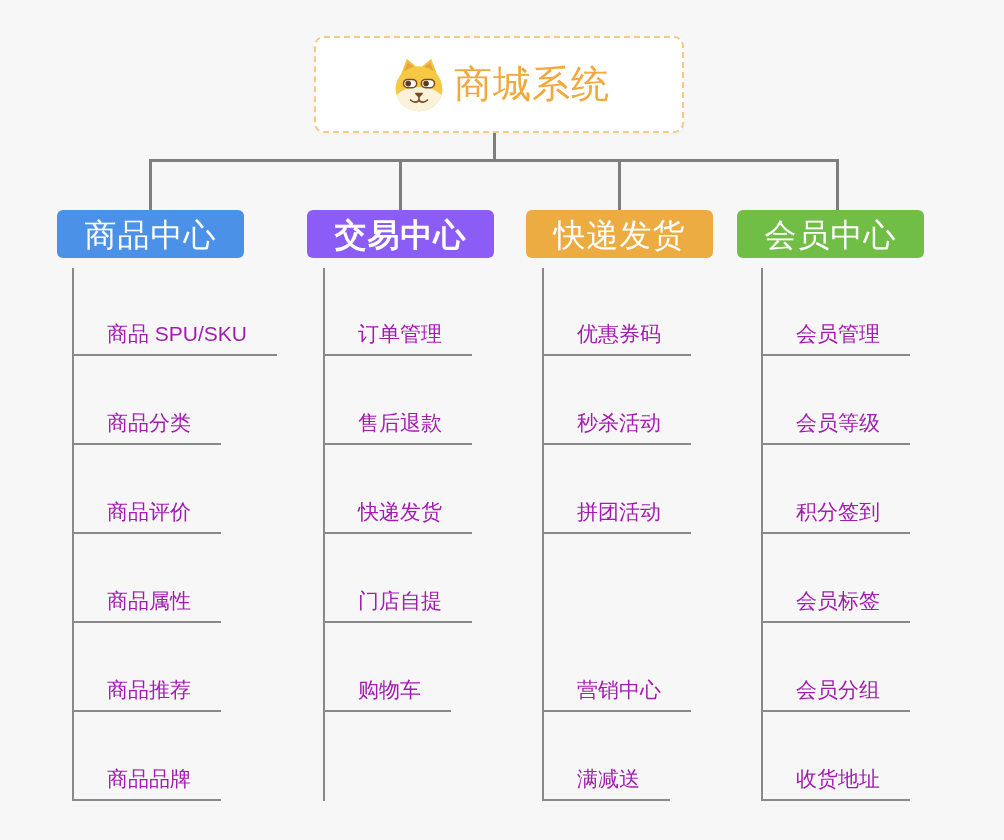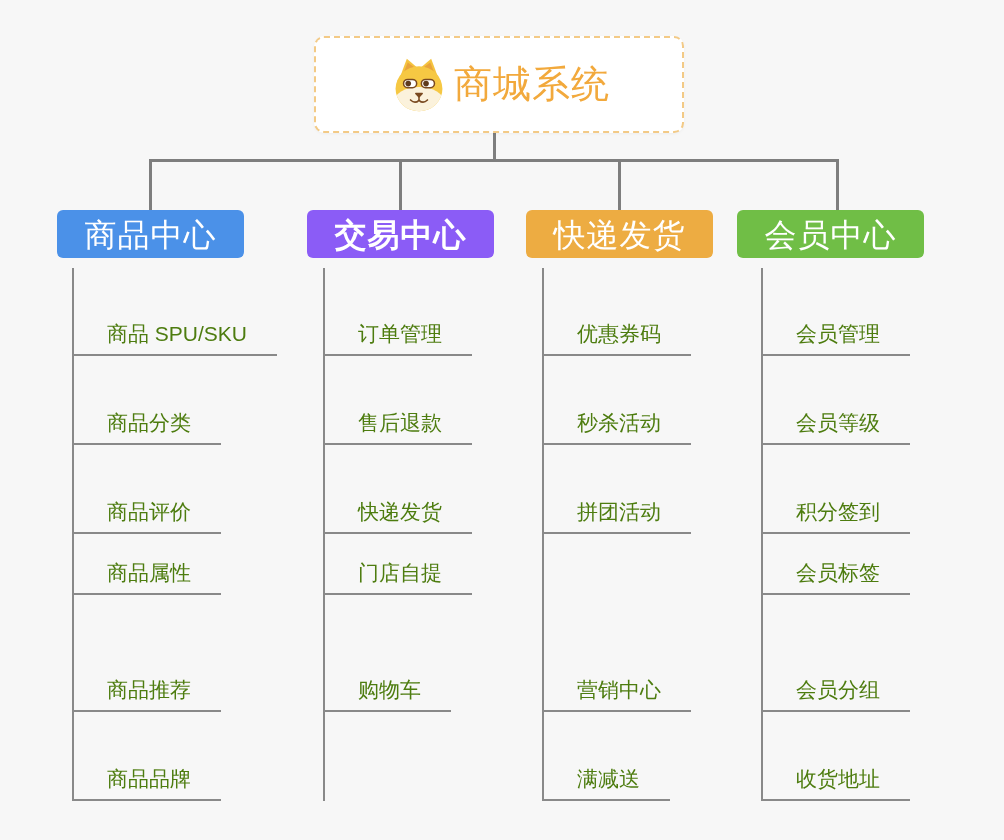--- a/index.html
+++ b/index.html
@@ -61,31 +61,31 @@
   .sp-4{left:761px;}
 
   
   .leaf{
     position:absolute;
     box-sizing:border-box;
     height:38px;
     display:inline-flex;align-items:flex-end;
     padding:0 30px 6px 34px;
     border-bottom:2px solid #898989;
-    font-size:21px;color:#4d7c0f;
+    font-size:21px;color:#a21caf;
     white-space:nowrap;
   }
   .c1{left:73px;}
   .c2{left:324px;}
   .c3{left:543px;}
   .c4{left:762px;}
   .r1{top:318px;}
   .r2{top:407px;}
   .r3{top:496px;}
-  .r4{top:557px;}
+  .r4{top:585px;}
   .r5{top:674px;}
   .r6{top:763px;}
 </style>
 </head>
 <body>
 
 <div class="canvas">
 
   <div class="conn root-drop"></div>
   <div class="conn h-bar"></div>

